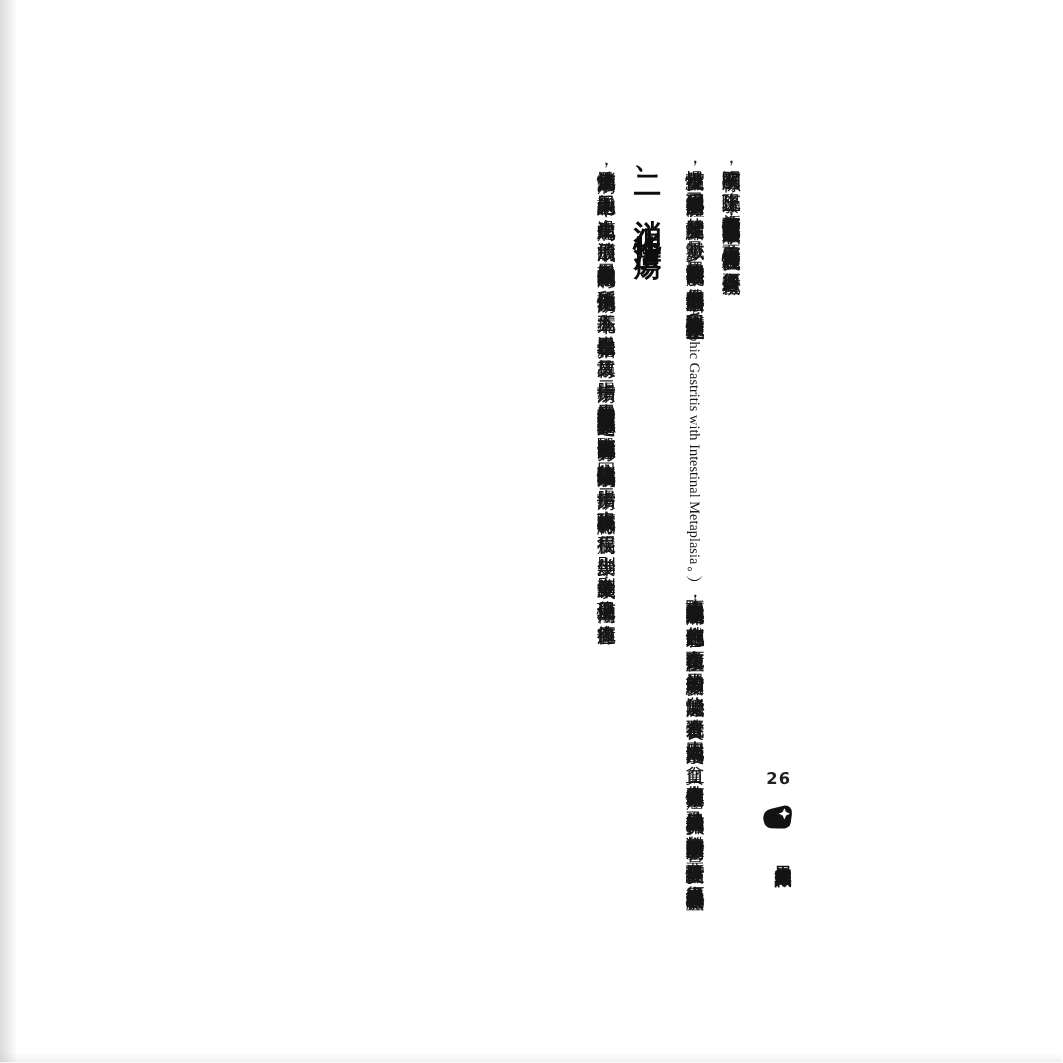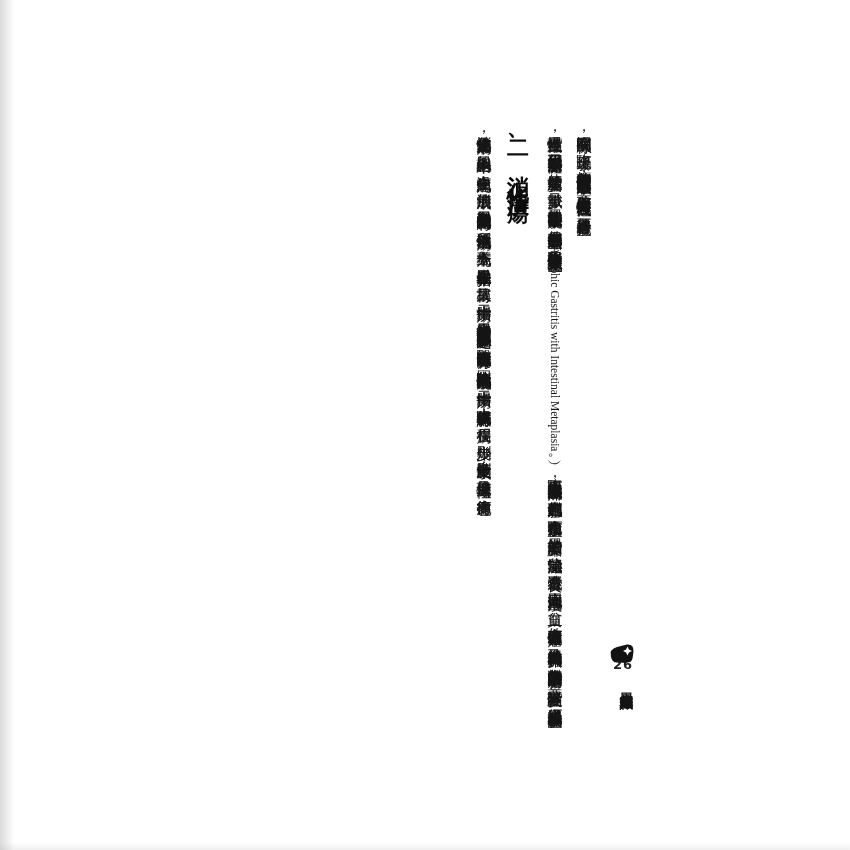--- a/index.html
+++ b/index.html
@@ -69,21 +69,20 @@
   
   .folio-number {
     position: absolute;
     left: 613px;
     top: 616px;
     font-size: 13px;
     font-weight: bold;
     letter-spacing: 1px;
     color: #222222;
     font-family: "DejaVu Sans", sans-serif;
-    margin-top: 41px;
   }
   .stamp {
     position: absolute;
     left: 608px;
     top: 642px;
     width: 28px;
     height: 24px;
   }
   .running-title {
     position: absolute;

